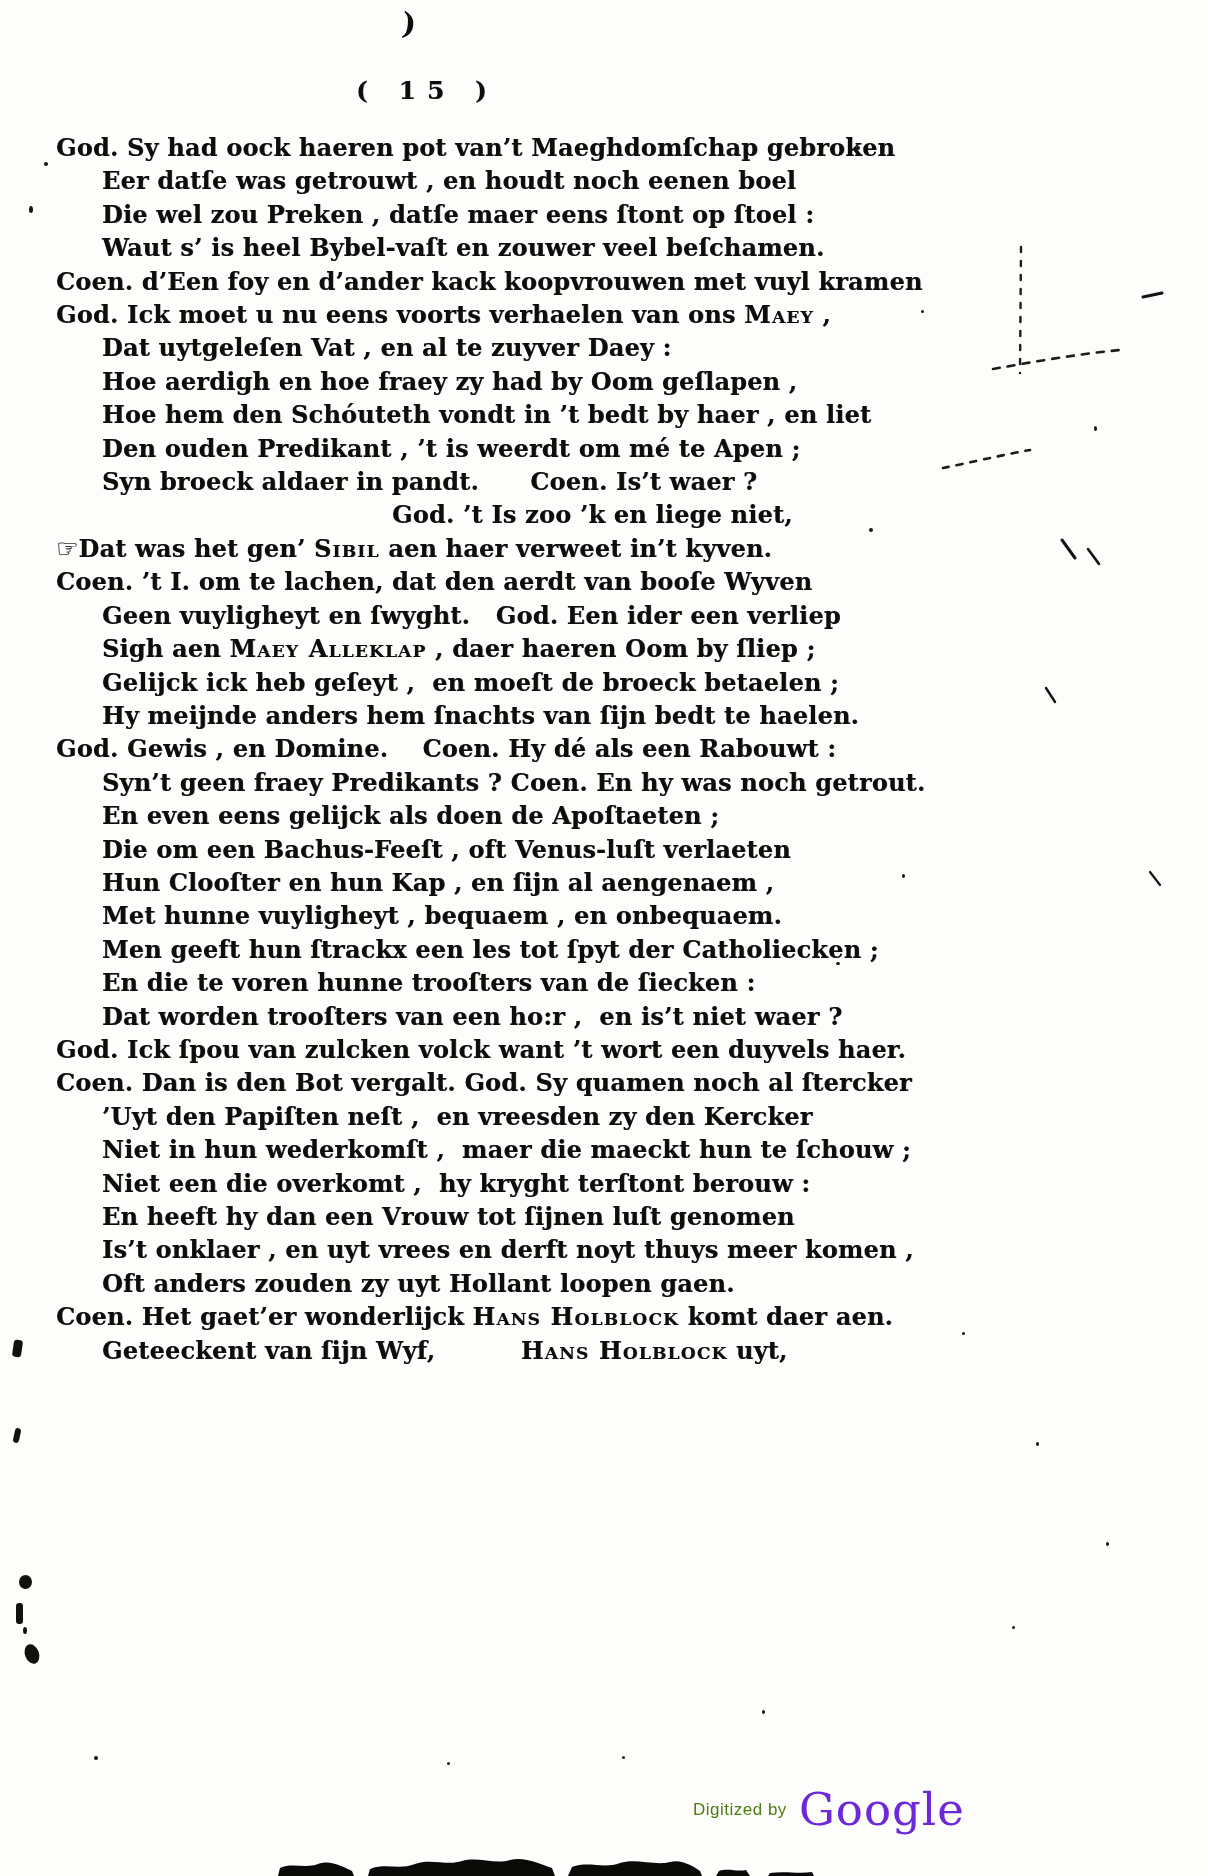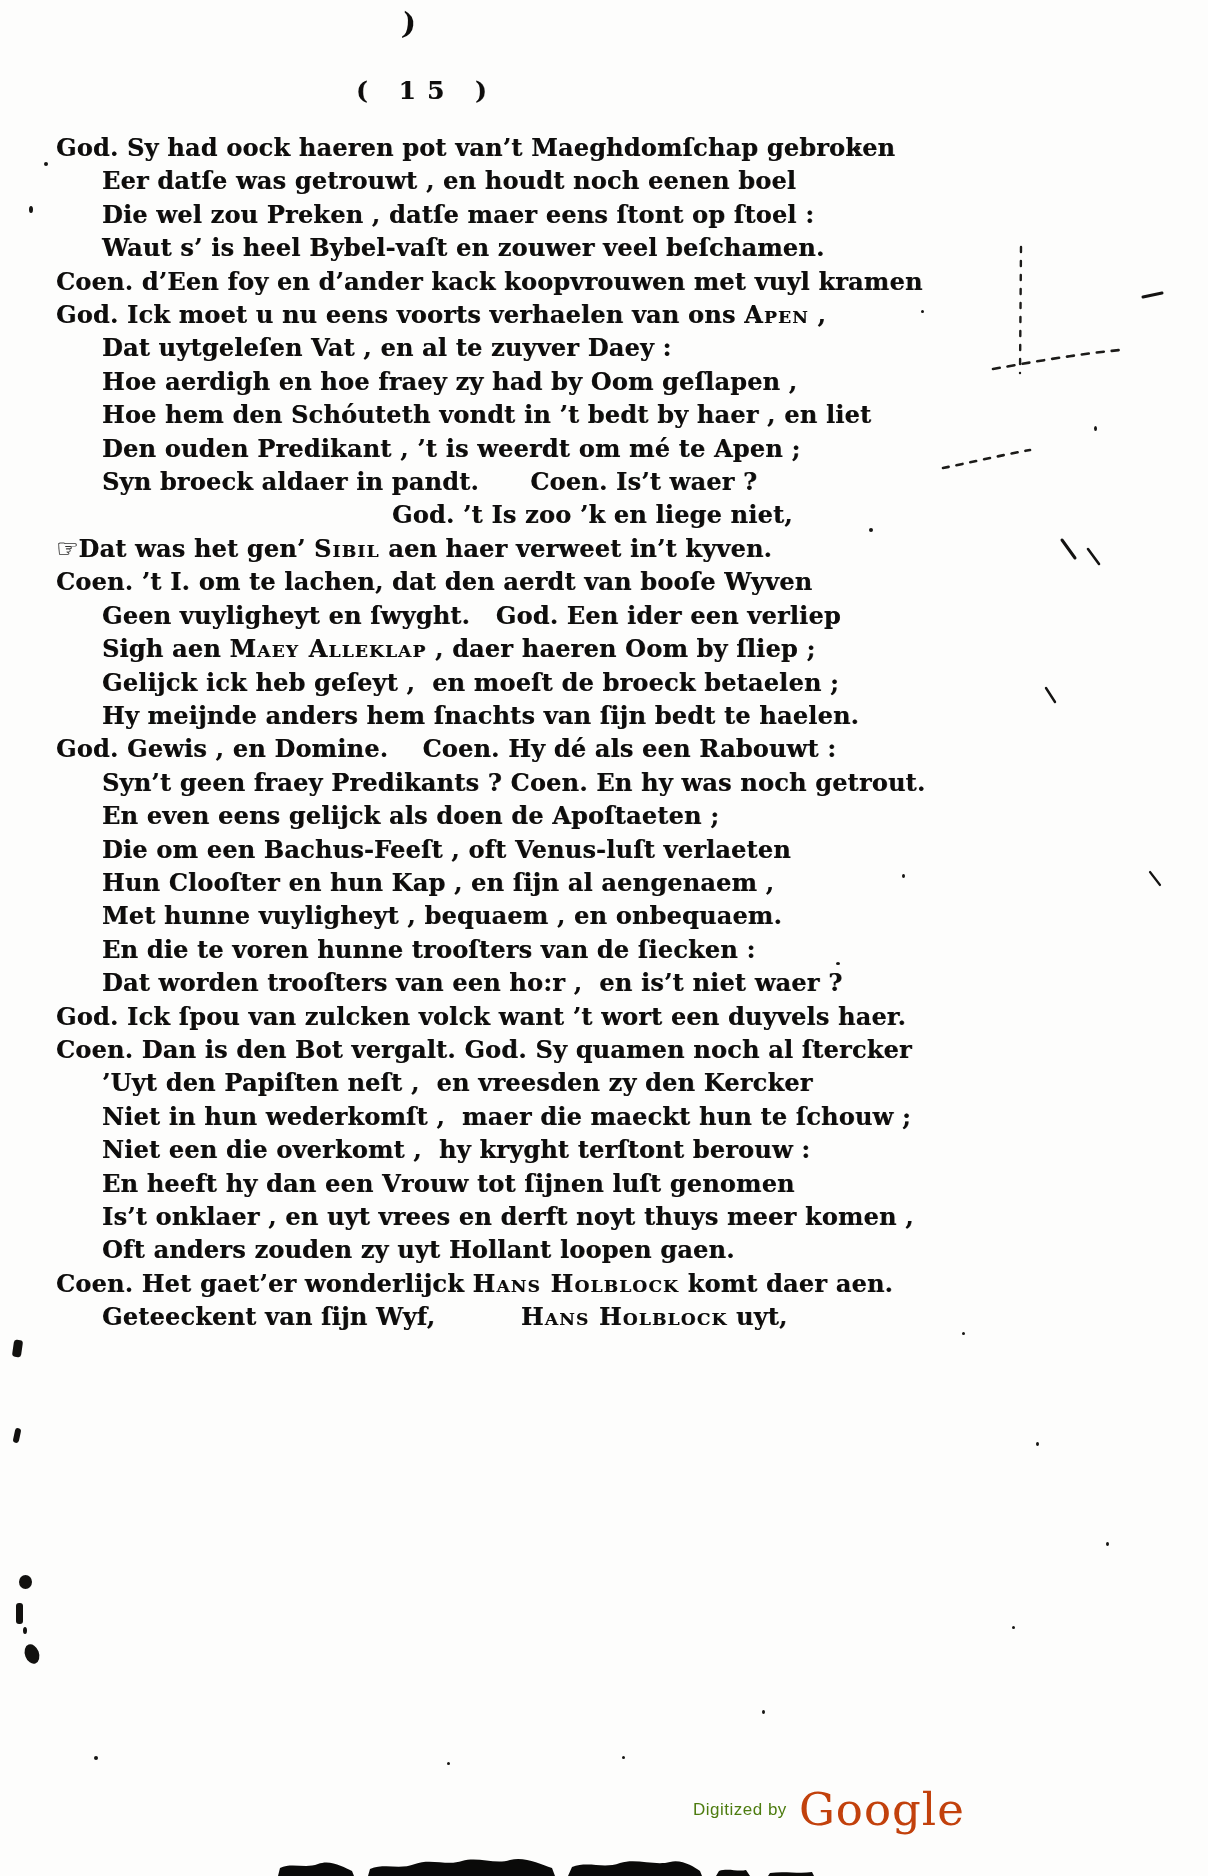--- a/index.html
+++ b/index.html
@@ -40,57 +40,58 @@
   .watermark{
     position:absolute;left:693px;top:1783px;
     display:flex;align-items:center;gap:12px;
   }
   .wm-prefix{
     font-family:"Liberation Sans","DejaVu Sans",sans-serif;
     font-size:17px;color:#4d7c0f;letter-spacing:.5px;
   }
   .wm-logo{
     font-family:"DejaVu Serif",serif;
-    font-size:45px;color:#c2410c;letter-spacing:1px;
+    font-size:45px;color:#6d28d9;letter-spacing:1px;
   }
 </style>
 </head>
 <body>
 
 <div class="page">
 
   <div class="stray-paren">)</div>
 
   <div class="header">( 15 )</div>
 
   <div class="text-block">
       <div class="line sp"><span class="seg-i">God.</span><span class="seg-r"> Sy had oock haeren pot van’t Maeghdomſchap gebroken</span></div>
       <div class="line in"><span class="seg-r">Eer datſe was getrouwt , en houdt noch eenen boel</span></div>
       <div class="line in"><span class="seg-r">Die wel zou Preken , datſe maer eens ſtont op ſtoel :</span></div>
       <div class="line in"><span class="seg-r">Waut s’ is heel Bybel-vaſt en zouwer veel beſchamen.</span></div>
       <div class="line sp"><span class="seg-i">Coen.</span><span class="seg-r"> d’Een foy en d’ander kack koopvrouwen met vuyl kramen</span></div>
-      <div class="line sp"><span class="seg-i">God.</span><span class="seg-r"> Ick moet u nu eens voorts verhaelen van ons </span><span class="seg-sc">Apen</span><span class="seg-r"> ,</span></div>
+      <div class="line sp"><span class="seg-i">God.</span><span class="seg-r"> Ick moet u nu eens voorts verhaelen van ons </span><span class="seg-sc">Maey</span><span class="seg-r"> ,</span></div>
       <div class="line in"><span class="seg-r">Dat uytgeleſen Vat , en al te zuyver Daey :</span></div>
       <div class="line in"><span class="seg-r">Hoe aerdigh en hoe fraey zy had by Oom geſlapen ,</span></div>
       <div class="line in"><span class="seg-r">Hoe hem den Schóuteth vondt in ’t bedt by haer , en liet</span></div>
       <div class="line in"><span class="seg-r">Den ouden Predikant , ’t is weerdt om mé te Apen ;</span></div>
       <div class="line in"><span class="seg-r">Syn broeck aldaer in pandt.      </span><span class="seg-i">Coen.</span><span class="seg-r"> Is’t waer ?</span></div>
       <div class="line ctr"><span class="seg-i">God.</span><span class="seg-r"> ’t Is zoo ’k en liege niet,</span></div>
       <div class="line sp"><span class="seg-m">☞</span><span class="seg-r">Dat was het gen’ </span><span class="seg-sc">Sibil</span><span class="seg-r"> aen haer verweet in’t kyven.</span></div>
       <div class="line sp"><span class="seg-i">Coen.</span><span class="seg-r"> ’t I. om te lachen, dat den aerdt van booſe Wyven</span></div>
       <div class="line in"><span class="seg-r">Geen vuyligheyt en ſwyght.   </span><span class="seg-i">God.</span><span class="seg-r"> Een ider een verliep</span></div>
       <div class="line in"><span class="seg-r">Sigh aen </span><span class="seg-sc">Maey Alleklap</span><span class="seg-r"> , daer haeren Oom by ſliep ;</span></div>
       <div class="line in"><span class="seg-r">Gelijck ick heb geſeyt ,  en moeſt de broeck betaelen ;</span></div>
       <div class="line in"><span class="seg-r">Hy meijnde anders hem ſnachts van ſijn bedt te haelen.</span></div>
       <div class="line sp"><span class="seg-i">God.</span><span class="seg-r"> Gewis , en Domine.    </span><span class="seg-i">Coen.</span><span class="seg-r"> Hy dé als een Rabouwt :</span></div>
       <div class="line in"><span class="seg-r">Syn’t geen fraey Predikants ? </span><span class="seg-i">Coen.</span><span class="seg-r"> En hy was noch getrout.</span></div>
       <div class="line in"><span class="seg-r">En even eens gelijck als doen de Apoſtaeten ;</span></div>
       <div class="line in"><span class="seg-r">Die om een Bachus-Feeſt , oft Venus-luſt verlaeten</span></div>
       <div class="line in"><span class="seg-r">Hun Clooſter en hun Kap , en ſijn al aengenaem ,</span></div>
       <div class="line in"><span class="seg-r">Met hunne vuyligheyt , bequaem , en onbequaem.</span></div>
+      <div class="line in"><span class="seg-r">Men geeft hun ſtrackx een les tot ſpyt der Catholiecken ;</span></div>
       <div class="line in"><span class="seg-r">En die te voren hunne trooſters van de ſiecken :</span></div>
       <div class="line in"><span class="seg-r">Dat worden trooſters van een ho:r ,  en is’t niet waer ?</span></div>
       <div class="line sp"><span class="seg-i">God.</span><span class="seg-r"> Ick ſpou van zulcken volck want ’t wort een duyvels haer.</span></div>
       <div class="line sp"><span class="seg-i">Coen.</span><span class="seg-r"> Dan is den Bot vergalt. </span><span class="seg-i">God.</span><span class="seg-r"> Sy quamen noch al ſtercker</span></div>
       <div class="line in"><span class="seg-r">’Uyt den Papiſten neſt ,  en vreesden zy den Kercker</span></div>
       <div class="line in"><span class="seg-r">Niet in hun wederkomſt ,  maer die maeckt hun te ſchouw ;</span></div>
       <div class="line in"><span class="seg-r">Niet een die overkomt ,  hy kryght terſtont berouw :</span></div>
       <div class="line in"><span class="seg-r">En heeft hy dan een Vrouw tot ſijnen luſt genomen</span></div>
       <div class="line in"><span class="seg-r">Is’t onklaer , en uyt vrees en derft noyt thuys meer komen ,</span></div>
       <div class="line in"><span class="seg-r">Oft anders zouden zy uyt Hollant loopen gaen.</span></div>

